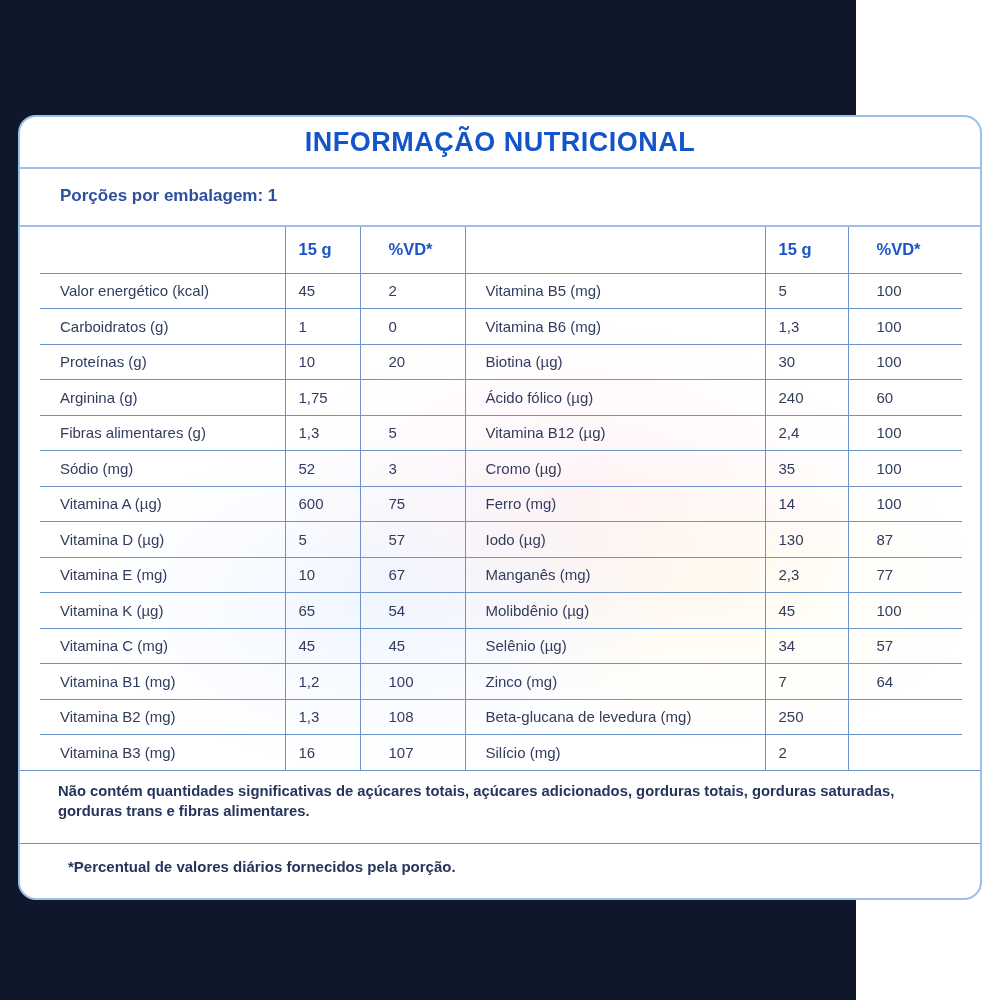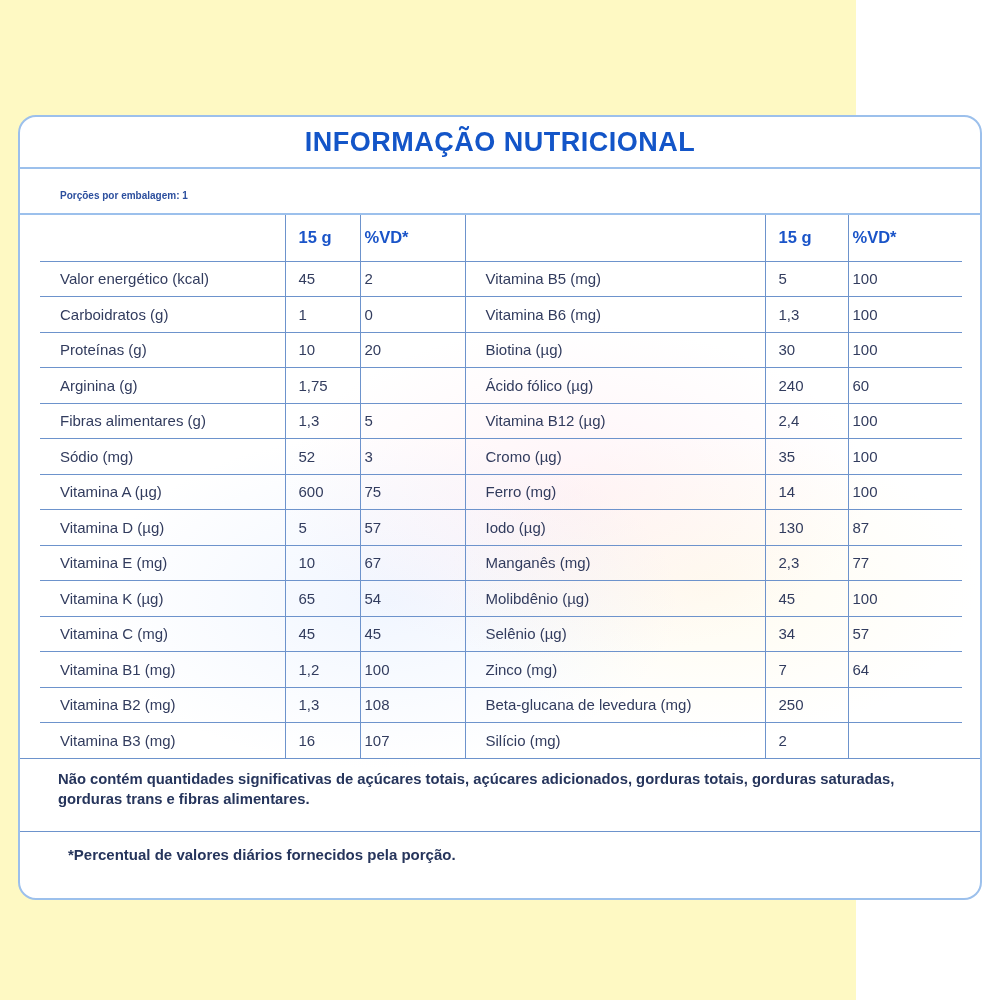--- a/index.html
+++ b/index.html
@@ -1,40 +1,40 @@
 <!DOCTYPE html>
 <html lang="pt-BR"><head>
 <meta charset="utf-8">
 <style>
   * { margin:0; padding:0; box-sizing:border-box; }
   html,body { width:1000px; height:1000px; background:#ffffff; font-family:"Liberation Sans", sans-serif; }
-  .page { position:relative; width:856px; height:1000px; background:#fef9c3; }
+  .page { position:relative; width:856px; height:1000px; background:#0f172a; }
 
   .card {
     position:absolute; left:18px; top:115px; width:964px; height:785px;
     border:2px solid #9cc0ec; border-radius:18px;
     overflow:hidden;
     color:#323c5e;
     background:
       radial-gradient(ellipse 420px 240px at 58% 48%, rgba(255,205,220,0.22), transparent 70%),
       radial-gradient(ellipse 380px 220px at 72% 60%, rgba(255,238,180,0.20), transparent 70%),
       radial-gradient(ellipse 420px 240px at 38% 62%, rgba(185,210,255,0.20), transparent 70%),
       #ffffff;
   }
 
   .title-bar {
     height:52px; display:flex; align-items:center; justify-content:center;
     font-size:27px; font-weight:700; letter-spacing:0.5px; color:#1355c8;
     border-bottom:2px solid #9cc0ec;
   }
 
   .serving-section {
-    padding:13px 24px 4px 40px;
+    padding:13px 24px 16px 40px;
     border-bottom:2px solid #9cc0ec;
-    color:#2c4f9e; font-weight:700; font-size:10px;
+    color:#2c4f9e; font-weight:700; font-size:17px;
   }
   .serving-section .line { line-height:27px; }
 
   .table-section {
     padding:0 18px 0 20px;
     border-bottom:1.5px solid #6d93cc;
   }
   table.nutri { width:100%; border-collapse:collapse; table-layout:fixed; }
   table.nutri th {
     height:46px; text-align:left; vertical-align:middle;
@@ -44,21 +44,21 @@
     height:35.5px; vertical-align:middle;
     font-size:15px; color:#323c5e;
   }
   .colname  { width:245px; }
   .colamt   { width:75px; }
   .coldv    { width:105px; }
   .colname2 { width:300px; }
   .colamt2  { width:83px; }
   .name { padding-left:20px; }
   .amt  { padding-left:13px; }
-  .dv   { padding-left:4px; }
+  .dv   { padding-left:28px; }
   .bl   { border-left:1.5px solid #6d93cc; }
   table.nutri tbody td { border-top:1.5px solid #6d93cc; }
 
   .footnote-section {
     padding:11px 26px 22px 38px;
     border-bottom:1.5px solid #6d93cc;
   }
   .footnote-section p { font-size:14.8px; line-height:19.5px; font-weight:600; color:#26355c; }
 
   .dvnote-section { padding:14px 26px 12px 48px; }

